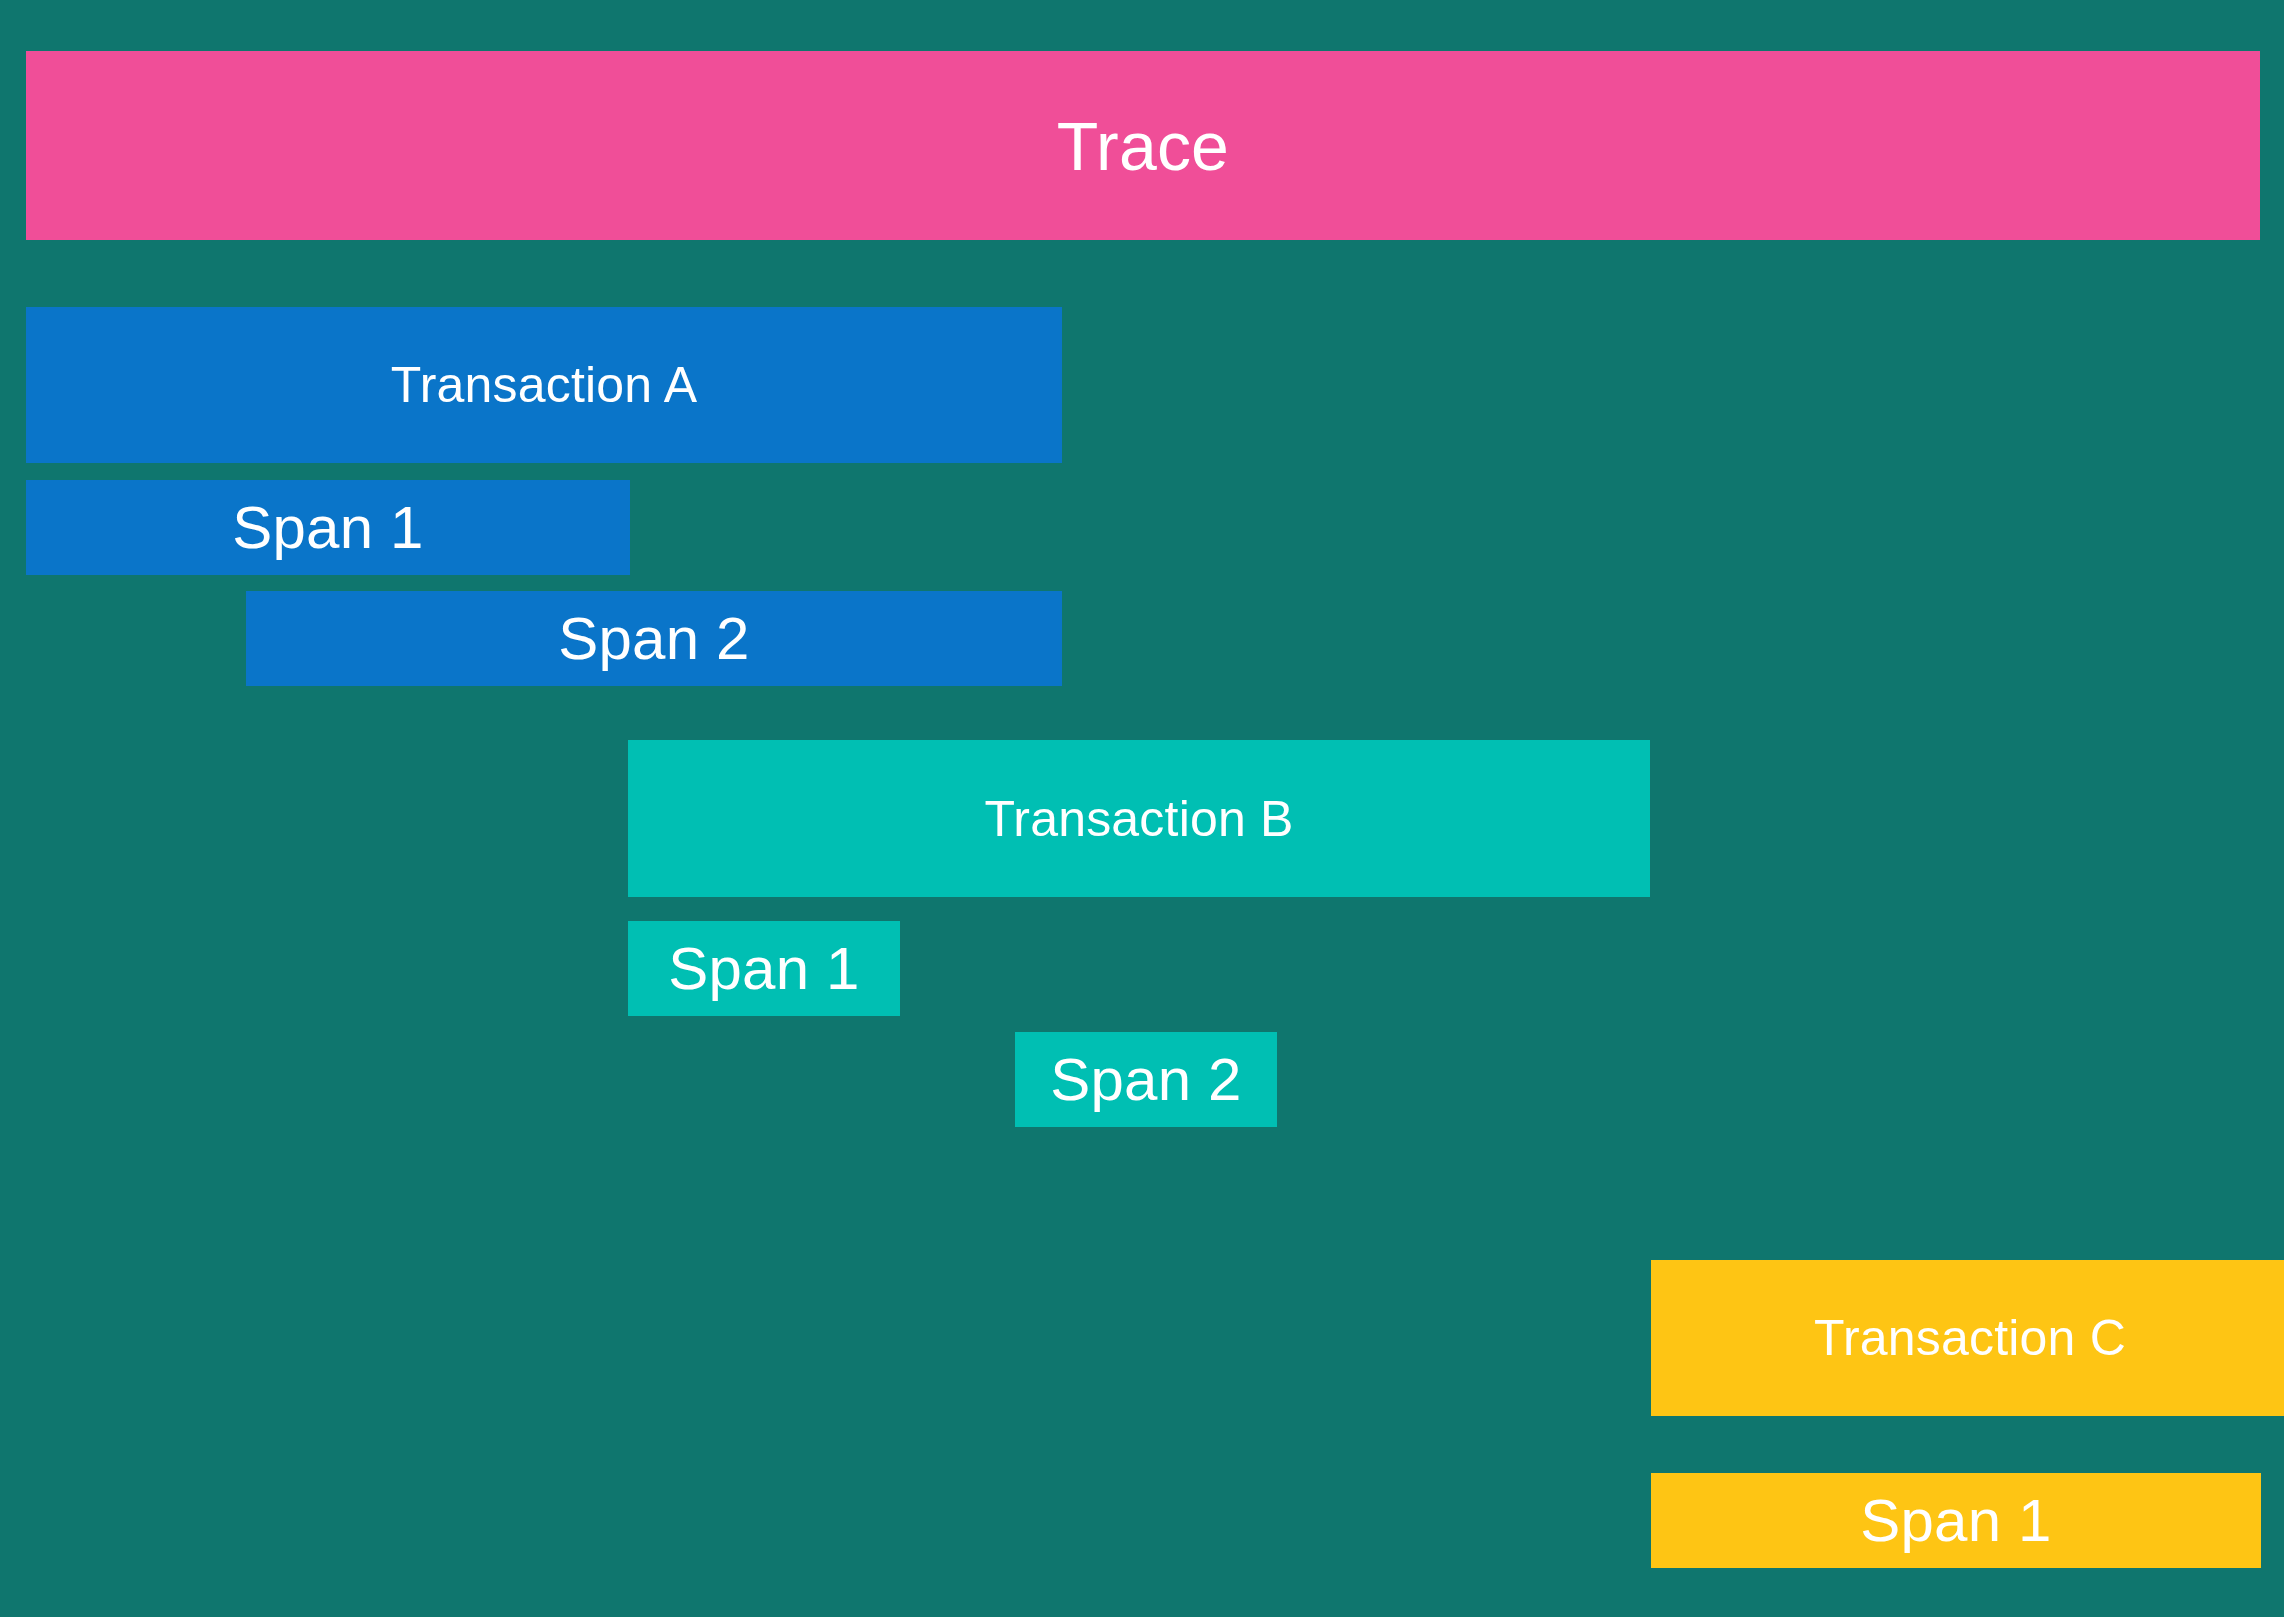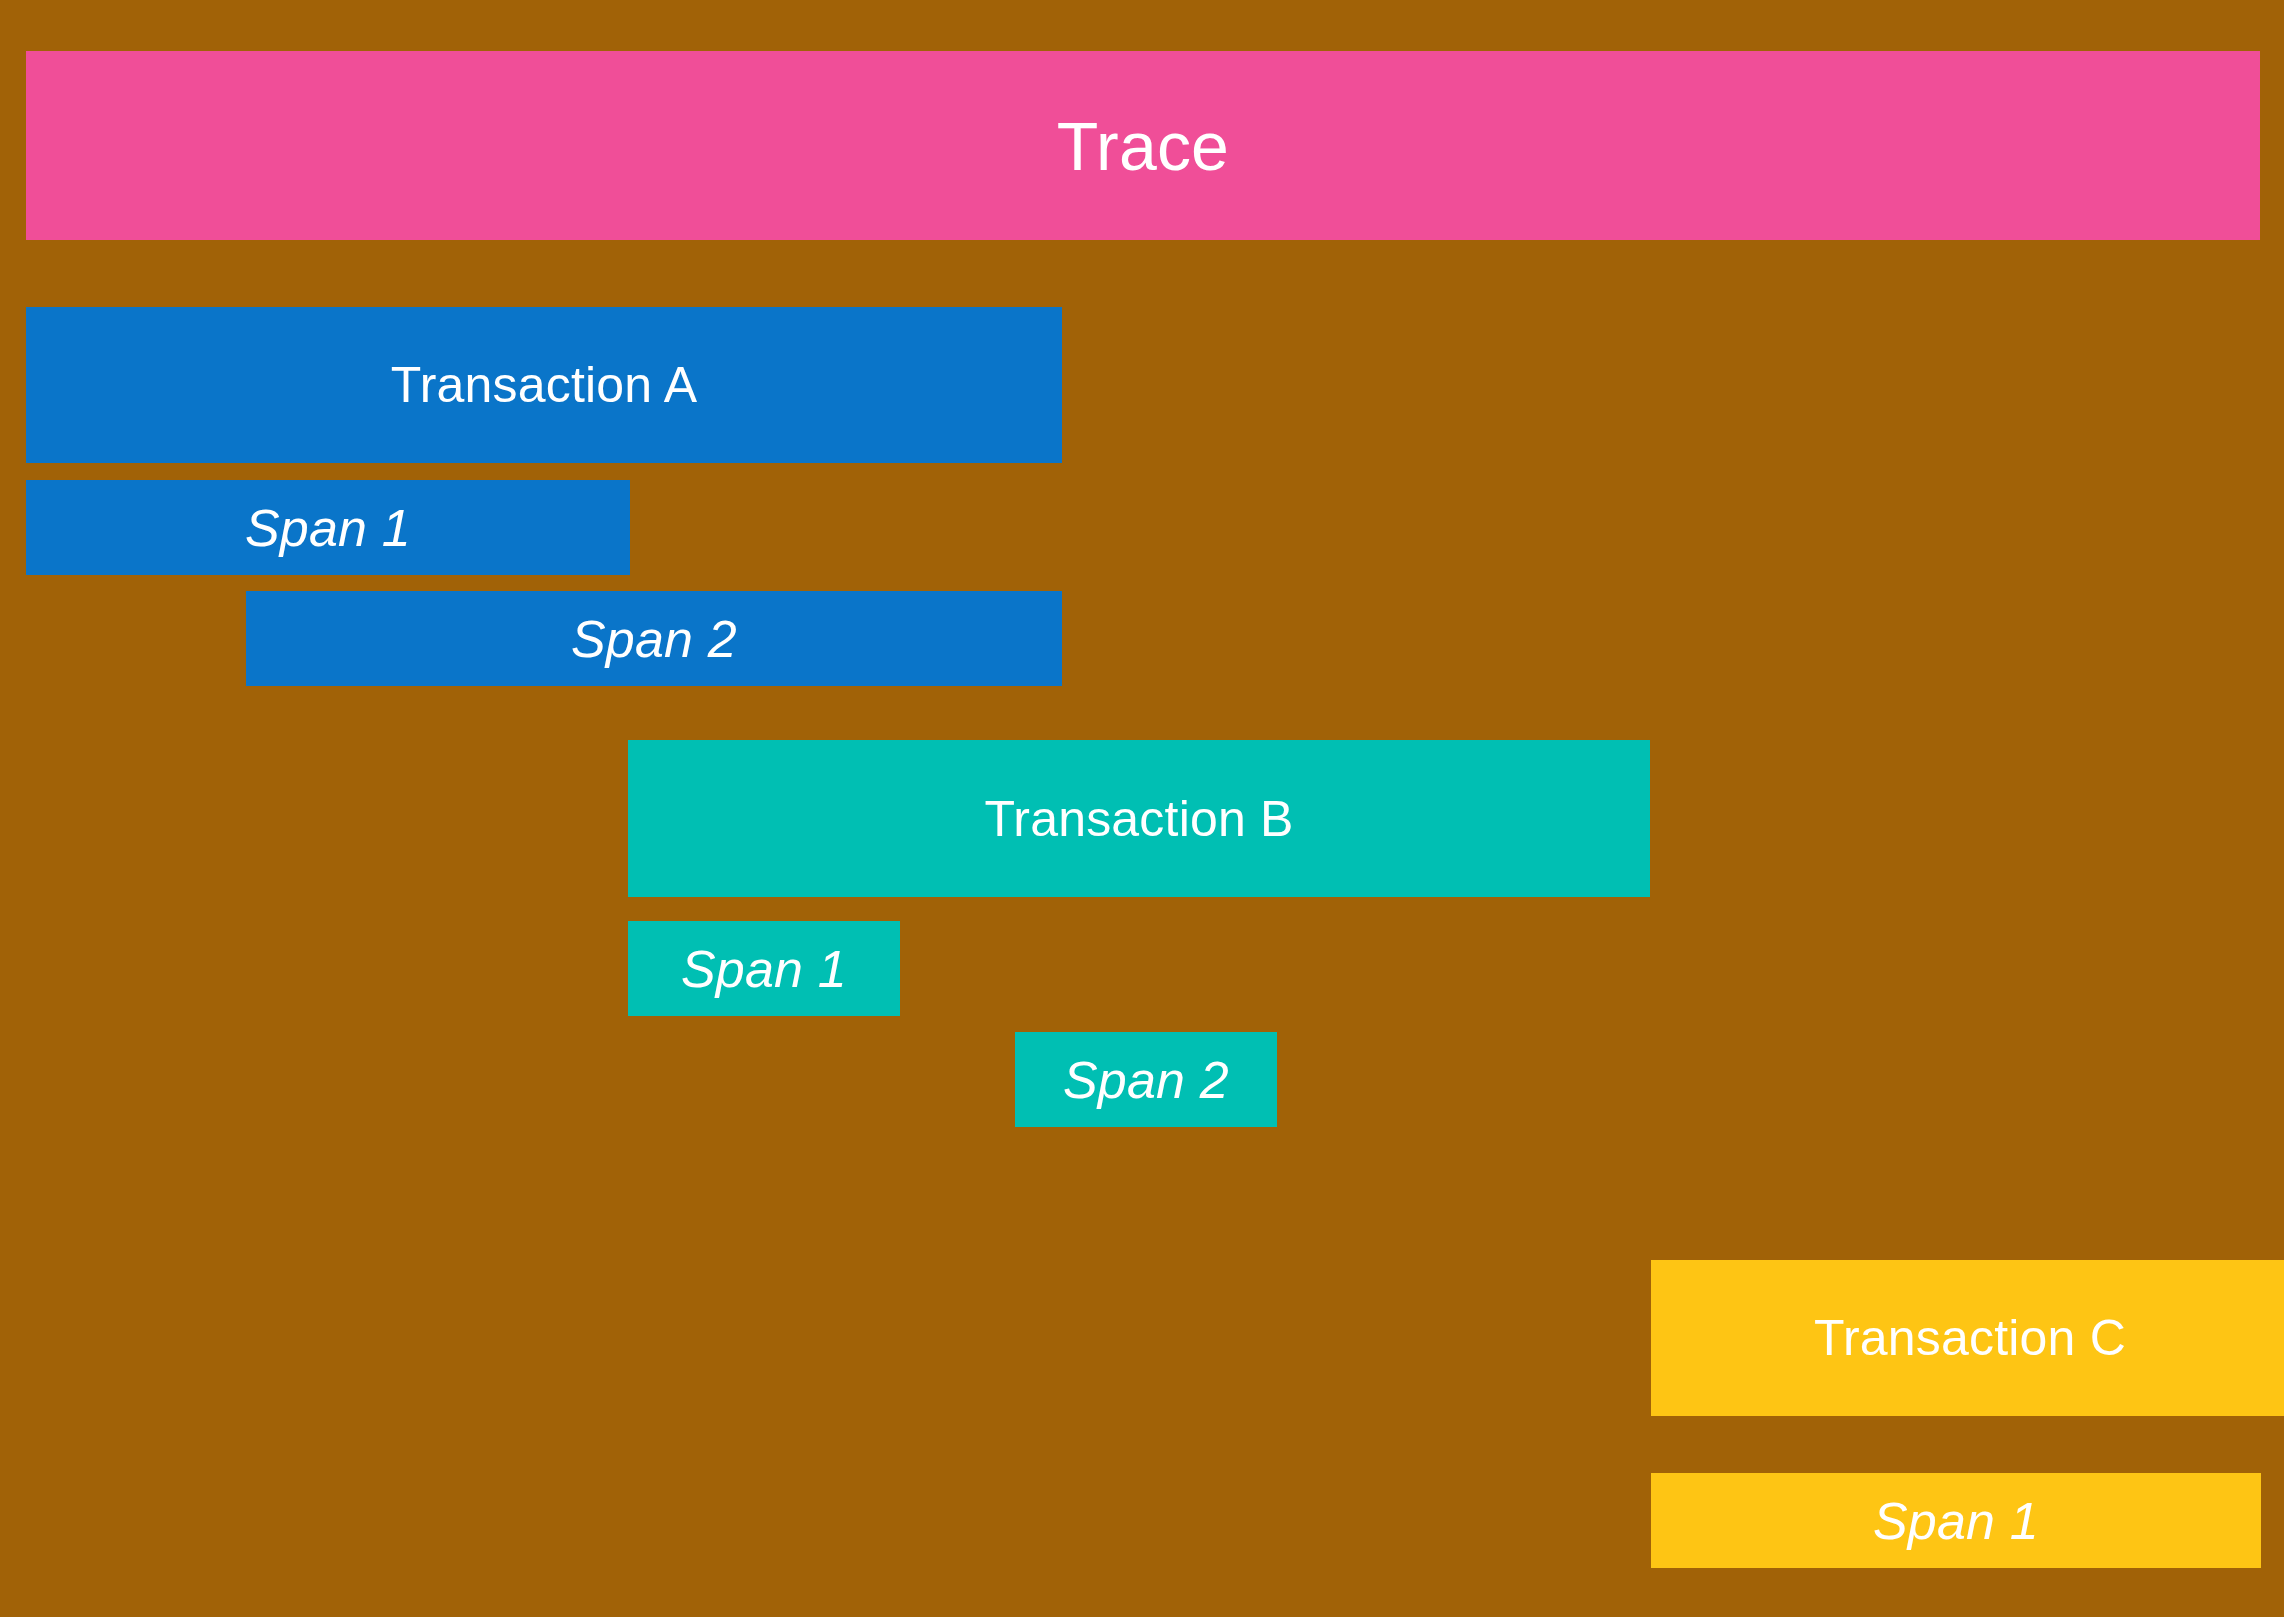--- a/index.html
+++ b/index.html
@@ -31,32 +31,32 @@
   }
   .bar .bar-label {
     display: block;
     color: #ffffff;
     font-weight: 400;
     letter-spacing: 0.2px;
   }
   
   .level-trace .bar-label        { font-size: 68px; }
   .level-transaction .bar-label  { font-size: 50px; }
-  .level-span .bar-label         { font-size: 52px; font-style: italic; }
+  .level-span .bar-label         { font-size: 60px; }
 
   
   .color-trace       { background: #f04e98; }
   .color-transaction-a { background: #0a75c9; }
   .color-transaction-b { background: #00bfb3; }
   .color-transaction-c { background: #fec514; }
 </style>
 </head>
 <body>
 
-<div id="diagram" style="width: 2284px; height: 1618px; background: #a16207;">
+<div id="diagram" style="width: 2284px; height: 1618px; background: #0f766e;">
     <div class="bar level-trace color-trace" style="left: 26px; top: 51px; width: 2234px; height: 189px; background: rgb(240, 78, 152);">
       <span class="bar-label">Trace</span>
     </div>
     <div class="bar level-transaction color-transaction-a" style="left: 26px; top: 307px; width: 1036px; height: 156px; background: rgb(10, 117, 201);">
       <span class="bar-label">Transaction A</span>
     </div>
     <div class="bar level-span color-transaction-a" style="left: 26px; top: 480px; width: 604px; height: 95px; background: rgb(10, 117, 201);">
       <span class="bar-label">Span 1</span>
     </div>
     <div class="bar level-span color-transaction-a" style="left: 246px; top: 591px; width: 816px; height: 95px; background: rgb(10, 117, 201);">

